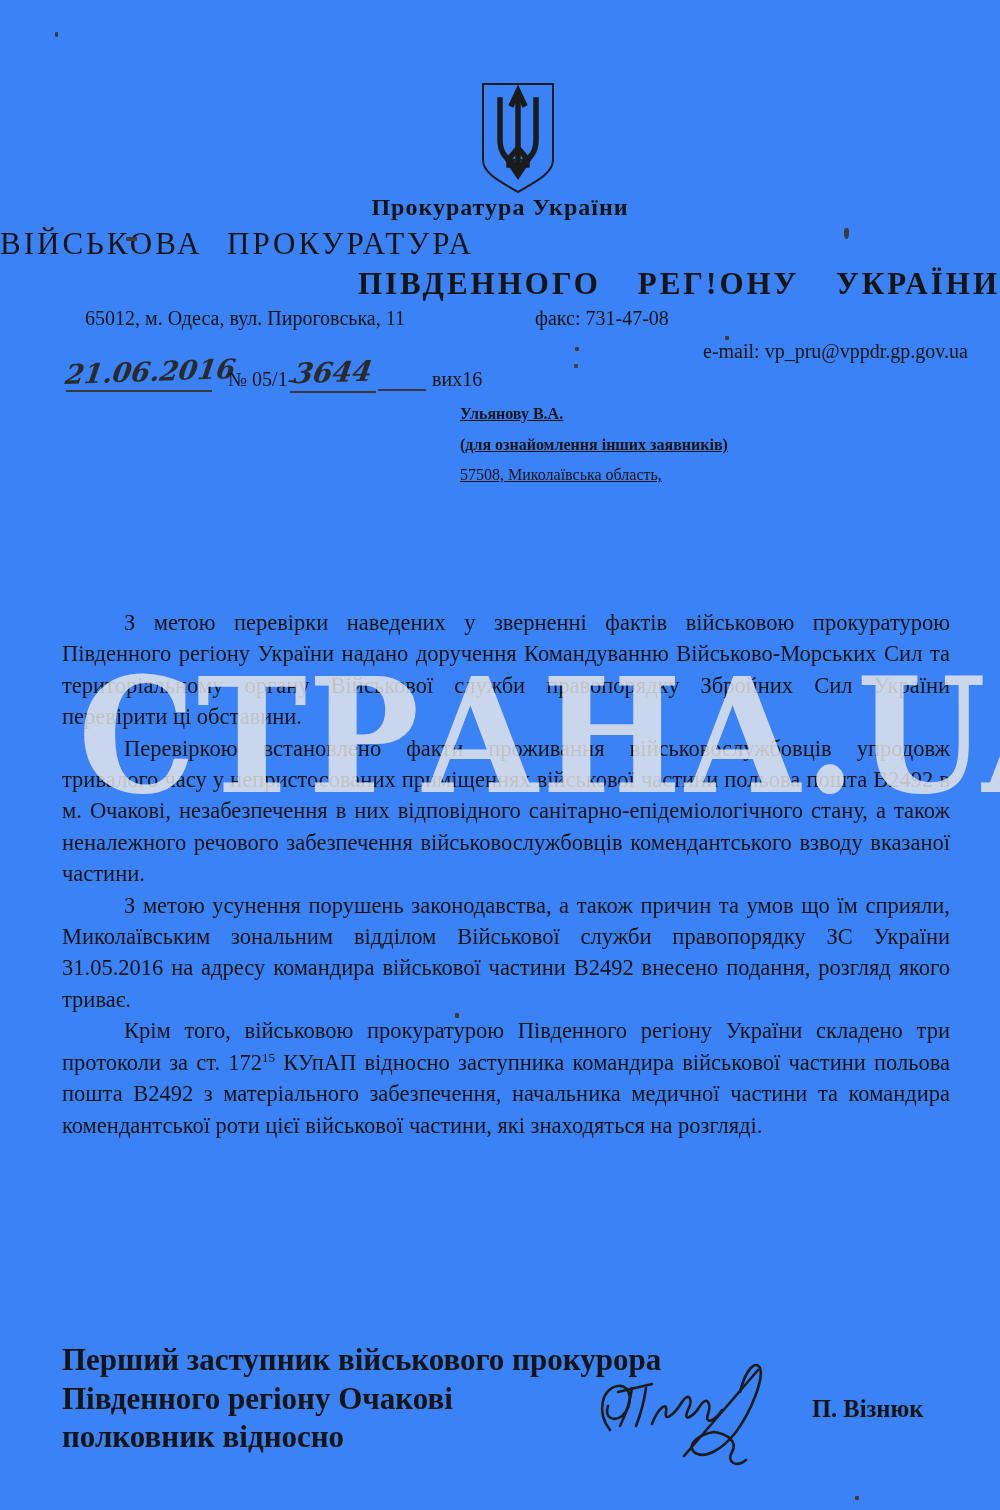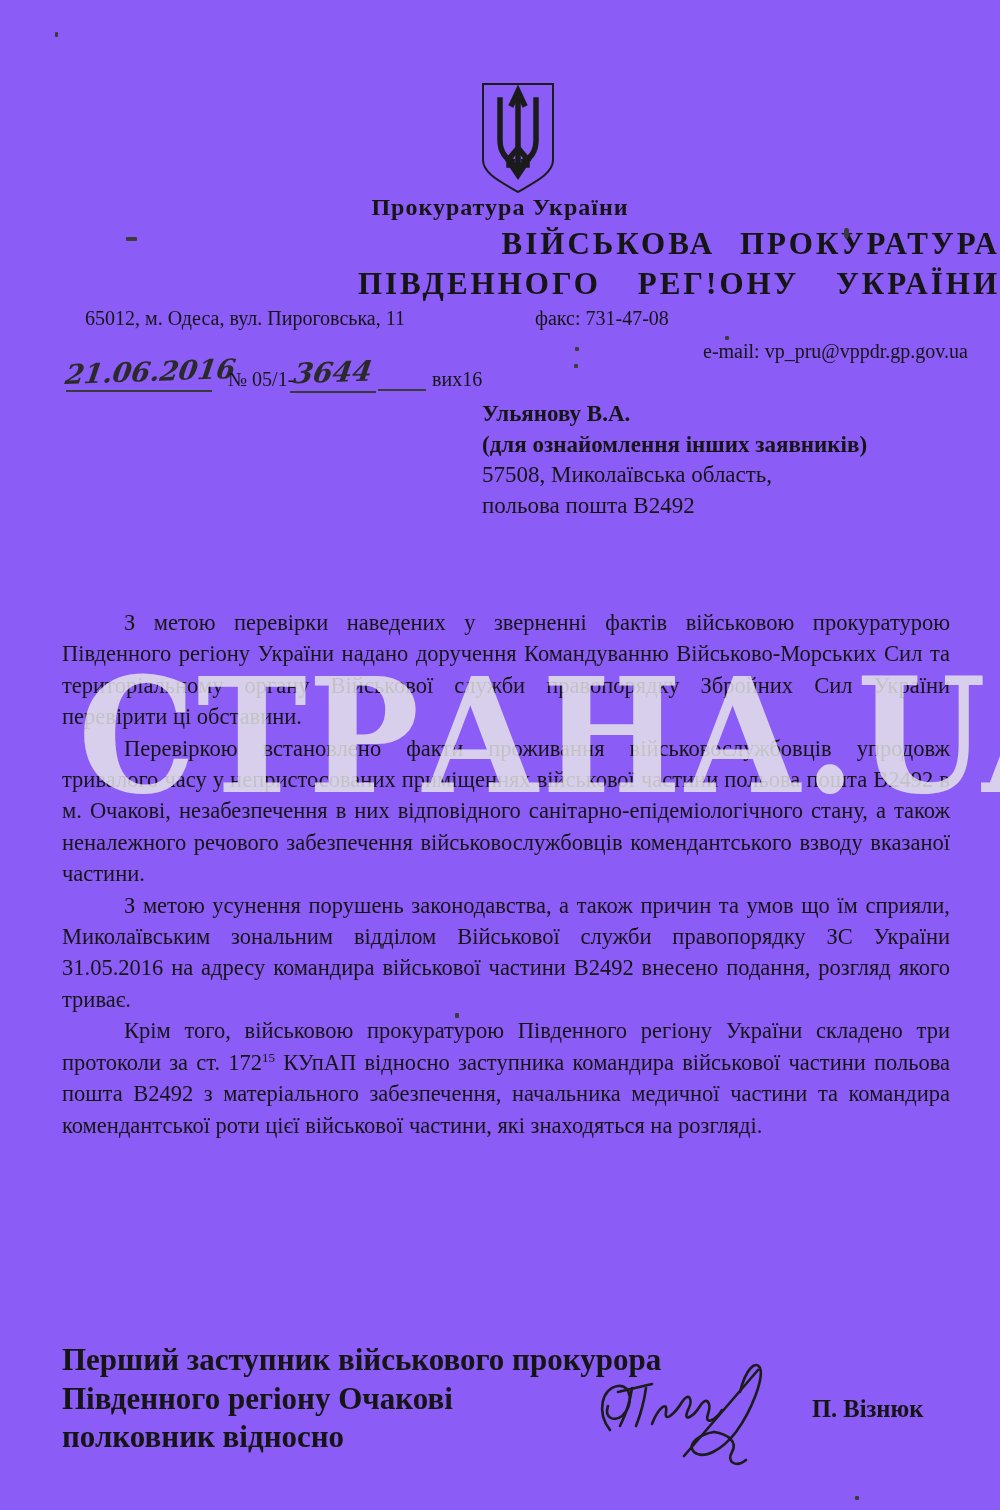--- a/index.html
+++ b/index.html
@@ -1,32 +1,32 @@
 <!DOCTYPE html>
 <html><head>
 <meta charset="utf-8">
 <style>
   html,body{margin:0;padding:0;}
   .page{
     position:relative;
     width:1000px;height:1510px;
-    background:#8b5cf6;
+    background:#3b82f6;
     font-family:"Liberation Serif","DejaVu Serif",serif;
     color:#151515;
     overflow:hidden;
   }
   
   .emblem{position:absolute;left:477px;top:80px;width:82px;height:120px;}
   .agency-small{
     position:absolute;top:194px;left:0;width:100%;
     text-align:center;font-size:24px;font-weight:700;letter-spacing:1px;
   }
   .title1{
     position:absolute;top:226px;left:0;width:100%;
-    text-align:right;font-size:31px;font-weight:700;
+    text-align:left;font-size:31px;font-weight:400;
     letter-spacing:3px;word-spacing:14px;
   }
   .title2{
     position:absolute;top:266px;left:0;width:100%;
     text-align:right;font-size:31px;font-weight:700;
     letter-spacing:3px;word-spacing:26px;
   }
   .addr-line{position:absolute;top:307px;left:0;width:100%;font-size:20px;}
   .addr-street{position:absolute;left:85px;top:0;white-space:nowrap;}
   .addr-fax{position:absolute;left:535px;top:0;white-space:nowrap;}
@@ -42,21 +42,21 @@
     font-size:27px;border-bottom:2px solid #3a3a3a;padding-bottom:2px;
   }
   .ref-prefix{position:absolute;left:162px;top:12px;white-space:nowrap;}
   .ref-num{
     position:absolute;left:224px;top:0;width:86px;text-align:center;
     font-size:28px;border-bottom:2px solid #3a3a3a;padding-bottom:2px;
   }
   .ref-blank{position:absolute;left:312px;top:0;width:48px;height:33px;border-bottom:2px solid #3a3a3a;}
   .ref-suffix{position:absolute;left:366px;top:12px;white-space:nowrap;}
   
-  .recipient{position:absolute;left:482px;top:399px;font-size:23px;line-height:30.6px;}
+  .recipient{position:absolute;left:460px;top:399px;font-size:16px;line-height:30.6px;text-decoration:underline;}
   .recipient .bold{font-weight:700;}
   
   .body-text{
     position:absolute;left:62px;top:607px;width:888px;
     font-size:22.5px;line-height:31.4px;text-align:justify;
   }
   .para{margin:0;text-indent:62px;}
   .para sup{font-size:13px;line-height:0;}
   
   .watermark{
@@ -119,21 +119,20 @@
     <span class="ref-prefix">№ 05/1-</span>
     <span class="ref-num"><span class="hw">3644</span></span>
     <span class="ref-blank"></span>
     <span class="ref-suffix">вих16</span>
   </div>
 
   <div class="recipient">
       <div class="recip-line bold">Ульянову В.А.</div>
       <div class="recip-line bold">(для ознайомлення інших заявників)</div>
       <div class="recip-line">57508, Миколаївська область,</div>
-      <div class="recip-line">польова пошта В2492</div>
     </div>
 
   <div class="watermark">СТРАНА.UA</div>
 
   <div class="body-text" id="body-text">
       <p class="para"><span>З метою перевірки наведених у зверненні фактів військовою прокуратурою Південного регіону України надано доручення Командуванню Військово-Морських Сил та територіальному органу Військової служби правопорядку Збройних Сил України перевірити ці обставини.</span></p>
       <p class="para"><span>Перевіркою встановлено факти проживання військовослужбовців упродовж тривалого часу у непристосованих приміщеннях військової частини польова пошта В2492 в м. Очакові, незабезпечення в них відповідного санітарно-епідеміологічного стану, а також неналежного речового забезпечення військовослужбовців комендантського взводу вказаної частини.</span></p>
       <p class="para"><span>З метою усунення порушень законодавства, а також причин та умов що їм сприяли, Миколаївським зональним відділом Військової служби правопорядку ЗС України 31.05.2016 на адресу командира військової частини В2492 внесено подання, розгляд якого триває.</span></p>
       <p class="para"><span>Крім того, військовою прокуратурою Південного регіону України складено три протоколи за ст. 172</span><sup>15</sup><span> КУпАП відносно заступника командира військової частини польова пошта В2492 з матеріального забезпечення, начальника медичної частини та командира комендантської роти цієї військової частини, які знаходяться на розгляді.</span></p>
     </div>

